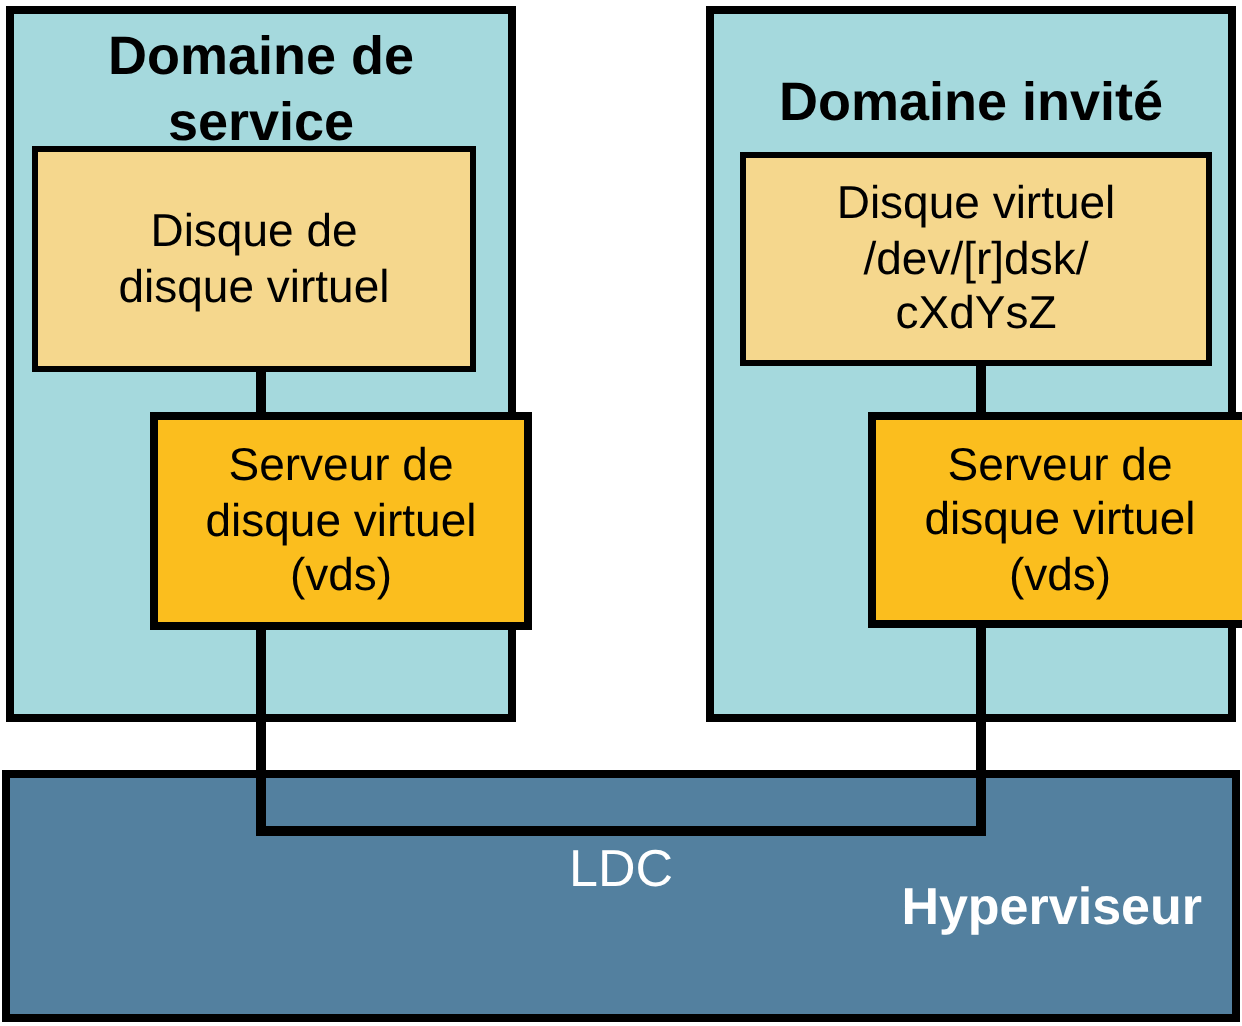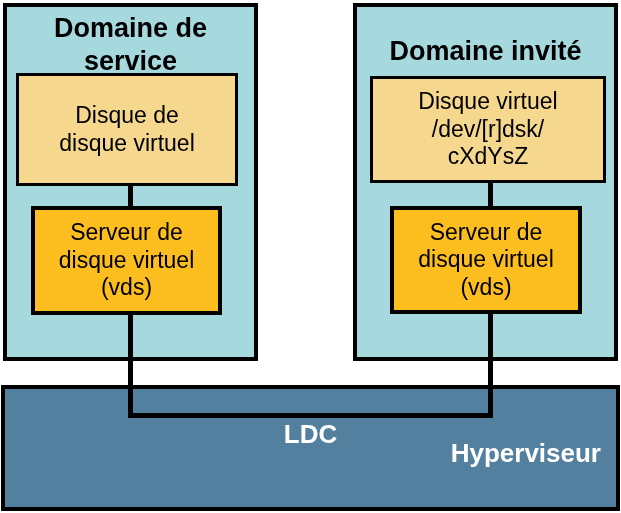--- a/index.html
+++ b/index.html
@@ -51,20 +51,21 @@
     border: 3px solid var(--line, #000000);
   }
   .disk-box {
     left: 370px; top: 76px; width: 236px; height: 107px;
     background: var(--backend-fill, #F5D78D);
     border: 3px solid var(--line, #000000);
   }
   .vds-box {
     background: var(--vds-fill, #FBBE1E);
     border: 4px solid var(--line, #000000);
+    margin-left: 44px;
   }
   .vds-left  { left: 31px;  top: 206px; width: 191px; height: 109px; }
   .vds-right { left: 390px; top: 206px; width: 192px; height: 108px; }
   .hypervisor-box {
     position: absolute;
     left: 1px; top: 385px; width: 619px; height: 126px;
     background: var(--hypervisor-fill, #53809F);
     border: 4px solid var(--line, #000000);
     box-sizing: border-box;
   }
@@ -75,21 +76,21 @@
   }
   .conn-v1 { left: 128px; top: 184px; width: 5px; height: 26px; }
   .conn-v2 { left: 128px; top: 311px; width: 5px; height: 107px; }
   .conn-v3 { left: 488px; top: 181px; width: 5px; height: 29px; }
   .conn-v4 { left: 488px; top: 310px; width: 5px; height: 108px; }
   .conn-h  { left: 128px; top: 413px; width: 365px; height: 5px; }
   .ldc-label {
     position: absolute;
     left: 128px; top: 419px; width: 365px;
     text-align: center;
-    font-weight: bold;
+    font-weight: normal;
     font-size: 26px;
     color: var(--hypervisor-text, #FFFFFF);
     z-index: 6;
   }
   .hypervisor-label {
     position: absolute;
     right: 20px; top: 438px;
     font-weight: bold;
     font-size: 26px;
     color: var(--hypervisor-text, #FFFFFF);

